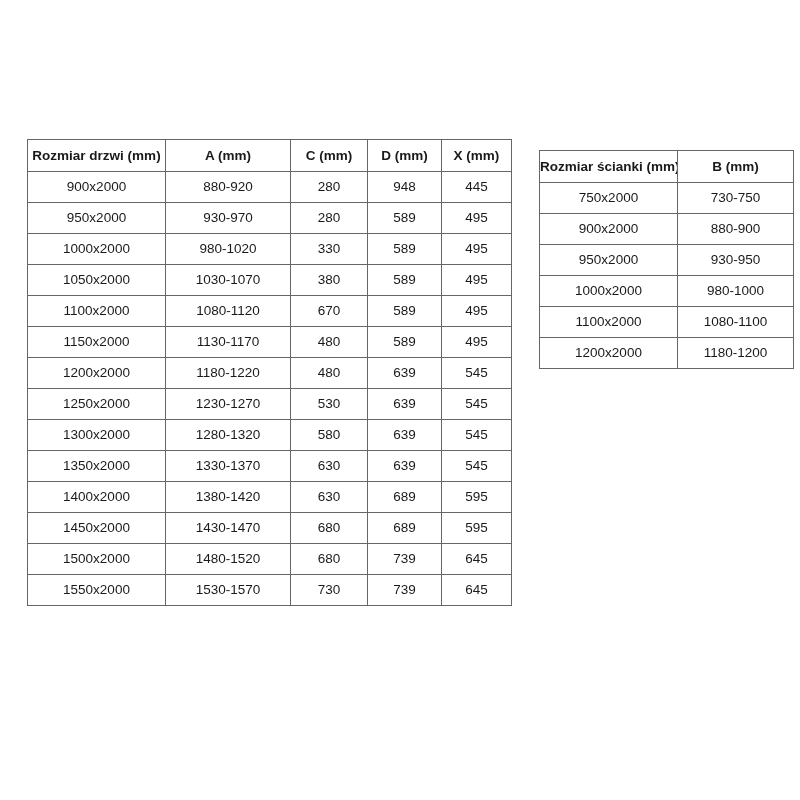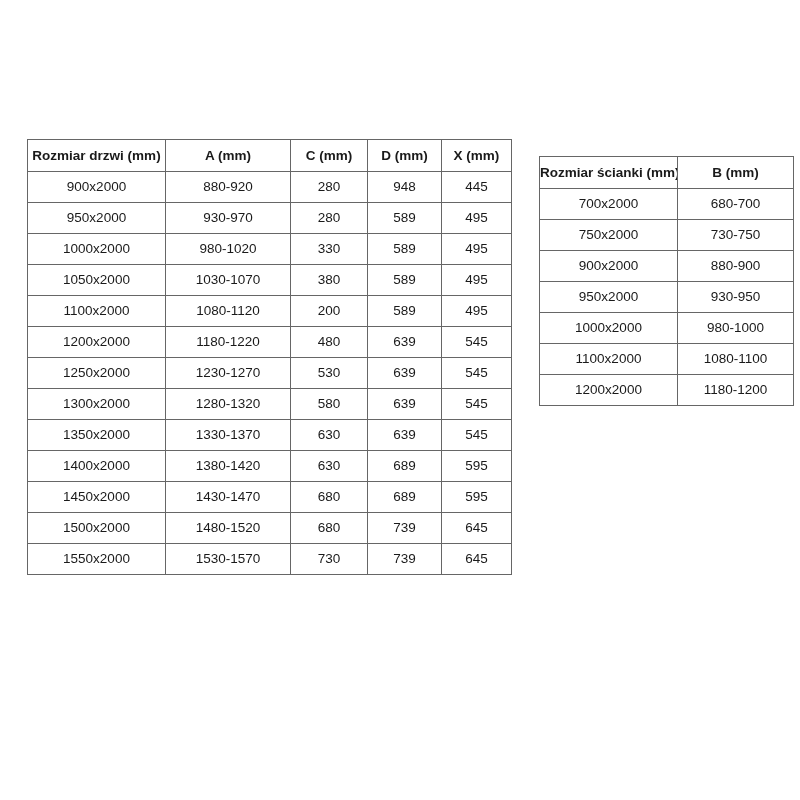--- a/index.html
+++ b/index.html
@@ -48,21 +48,21 @@
     margin-left: 26px;
   }
   #door-table th:nth-child(1) { width: 137px; }
   #door-table th:nth-child(2) { width: 124px; }
   #door-table th:nth-child(3) { width: 76px; }
   #door-table th:nth-child(4) { width: 73px; }
   #door-table th:nth-child(5) { width: 69px; }
   
   #wall-table {
     left: 539px;
-    top: 156px;
+    top: 150px;
     width: 252px;
     border-radius: 25px;
   }
   #wall-table th:nth-child(1) { width: 137px; }
   #wall-table th:nth-child(2) { width: 115px; }
 </style>
 </head>
 <body>
 
 <div id="page">
@@ -102,21 +102,28 @@
         <tr>
           <td>1050x2000</td>
           <td>1030-1070</td>
           <td>380</td>
           <td>589</td>
           <td>495</td>
         </tr>
         <tr>
           <td>1100x2000</td>
           <td>1080-1120</td>
-          <td>200</td>
+          <td>670</td>
+          <td>589</td>
+          <td>495</td>
+        </tr>
+        <tr>
+          <td>1150x2000</td>
+          <td>1130-1170</td>
+          <td>480</td>
           <td>589</td>
           <td>495</td>
         </tr>
         <tr>
           <td>1200x2000</td>
           <td>1180-1220</td>
           <td>480</td>
           <td>639</td>
           <td>545</td>
         </tr>
@@ -174,24 +181,20 @@
 
   <table id="wall-table" class="spec">
     <thead>
       <tr>
           <th>Rozmiar ścianki (mm)</th>
           <th>B (mm)</th>
         </tr>
     </thead>
     <tbody>
         <tr>
-          <td>700x2000</td>
-          <td>680-700</td>
-        </tr>
-        <tr>
           <td>750x2000</td>
           <td>730-750</td>
         </tr>
         <tr>
           <td>900x2000</td>
           <td>880-900</td>
         </tr>
         <tr>
           <td>950x2000</td>
           <td>930-950</td>

